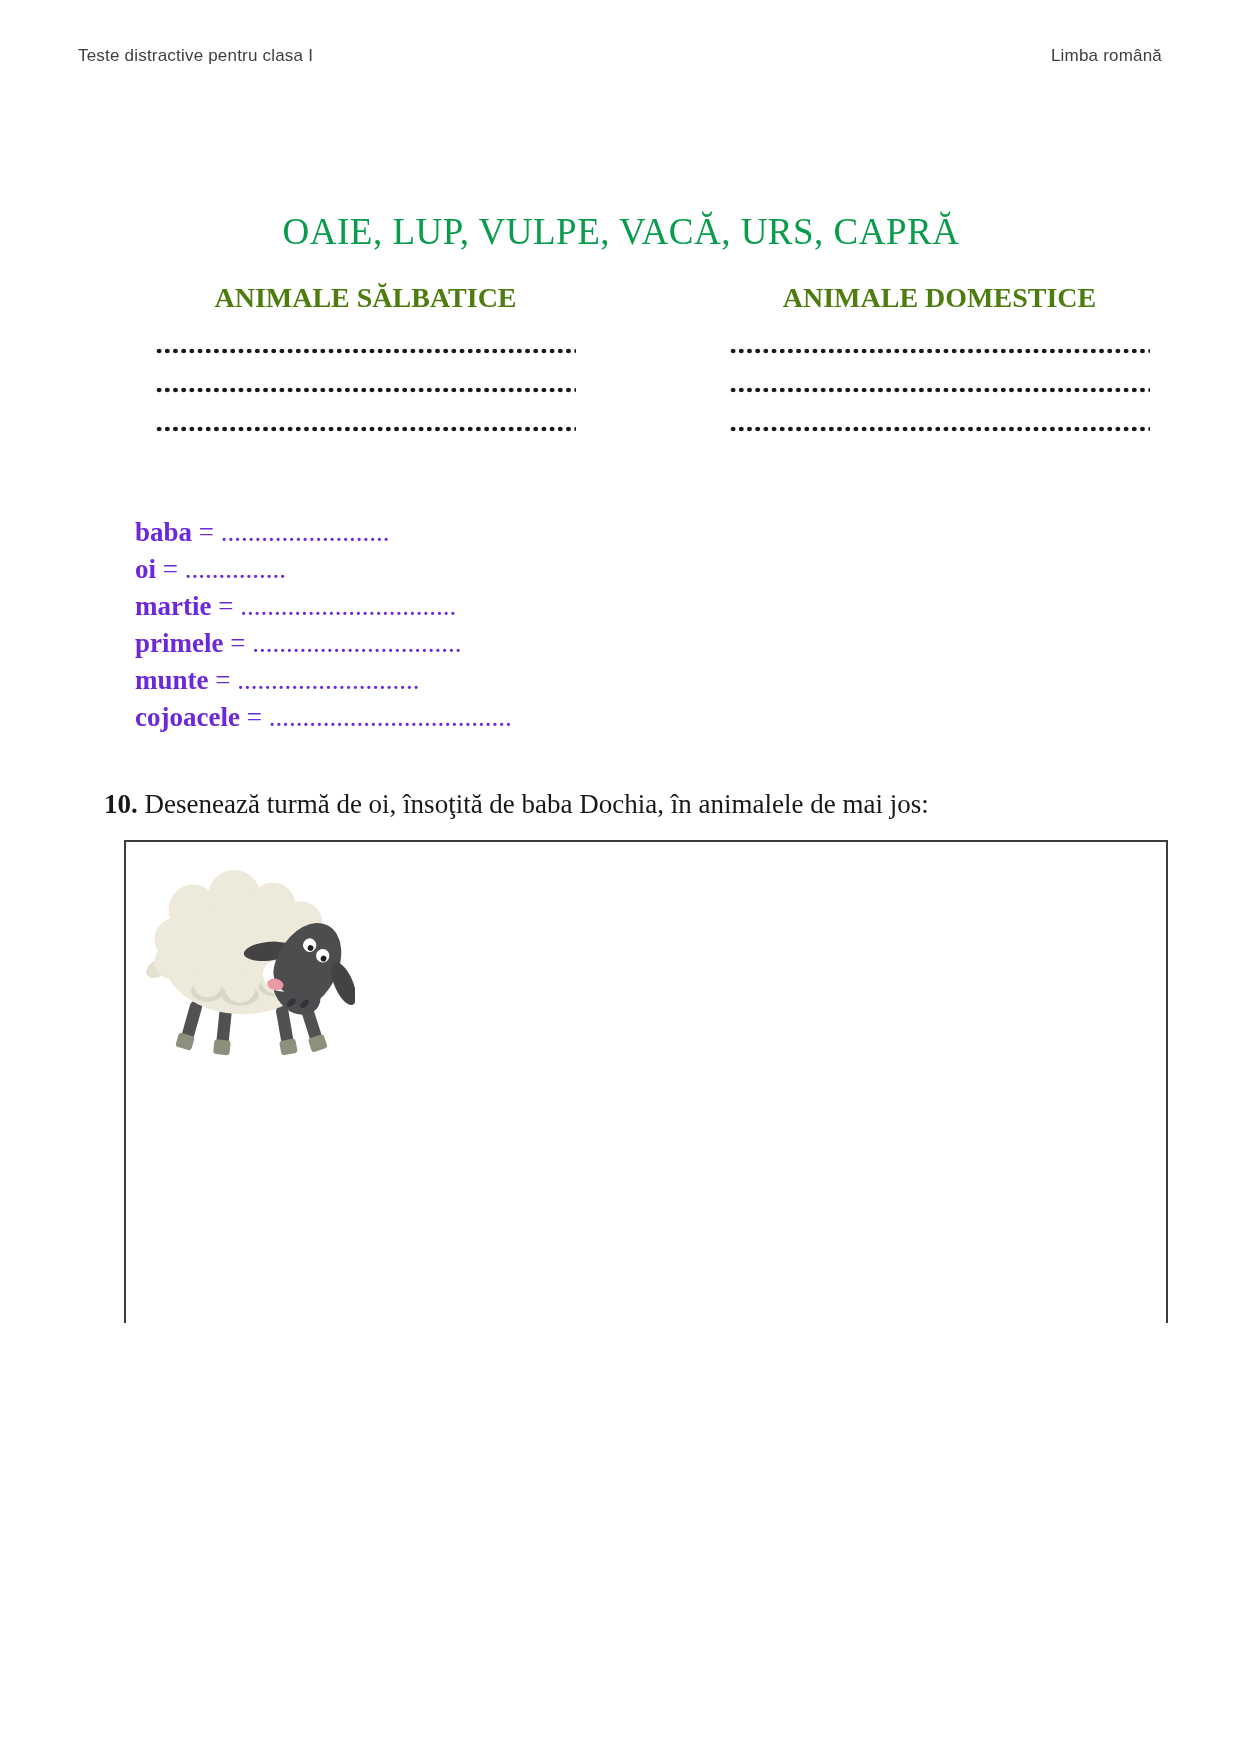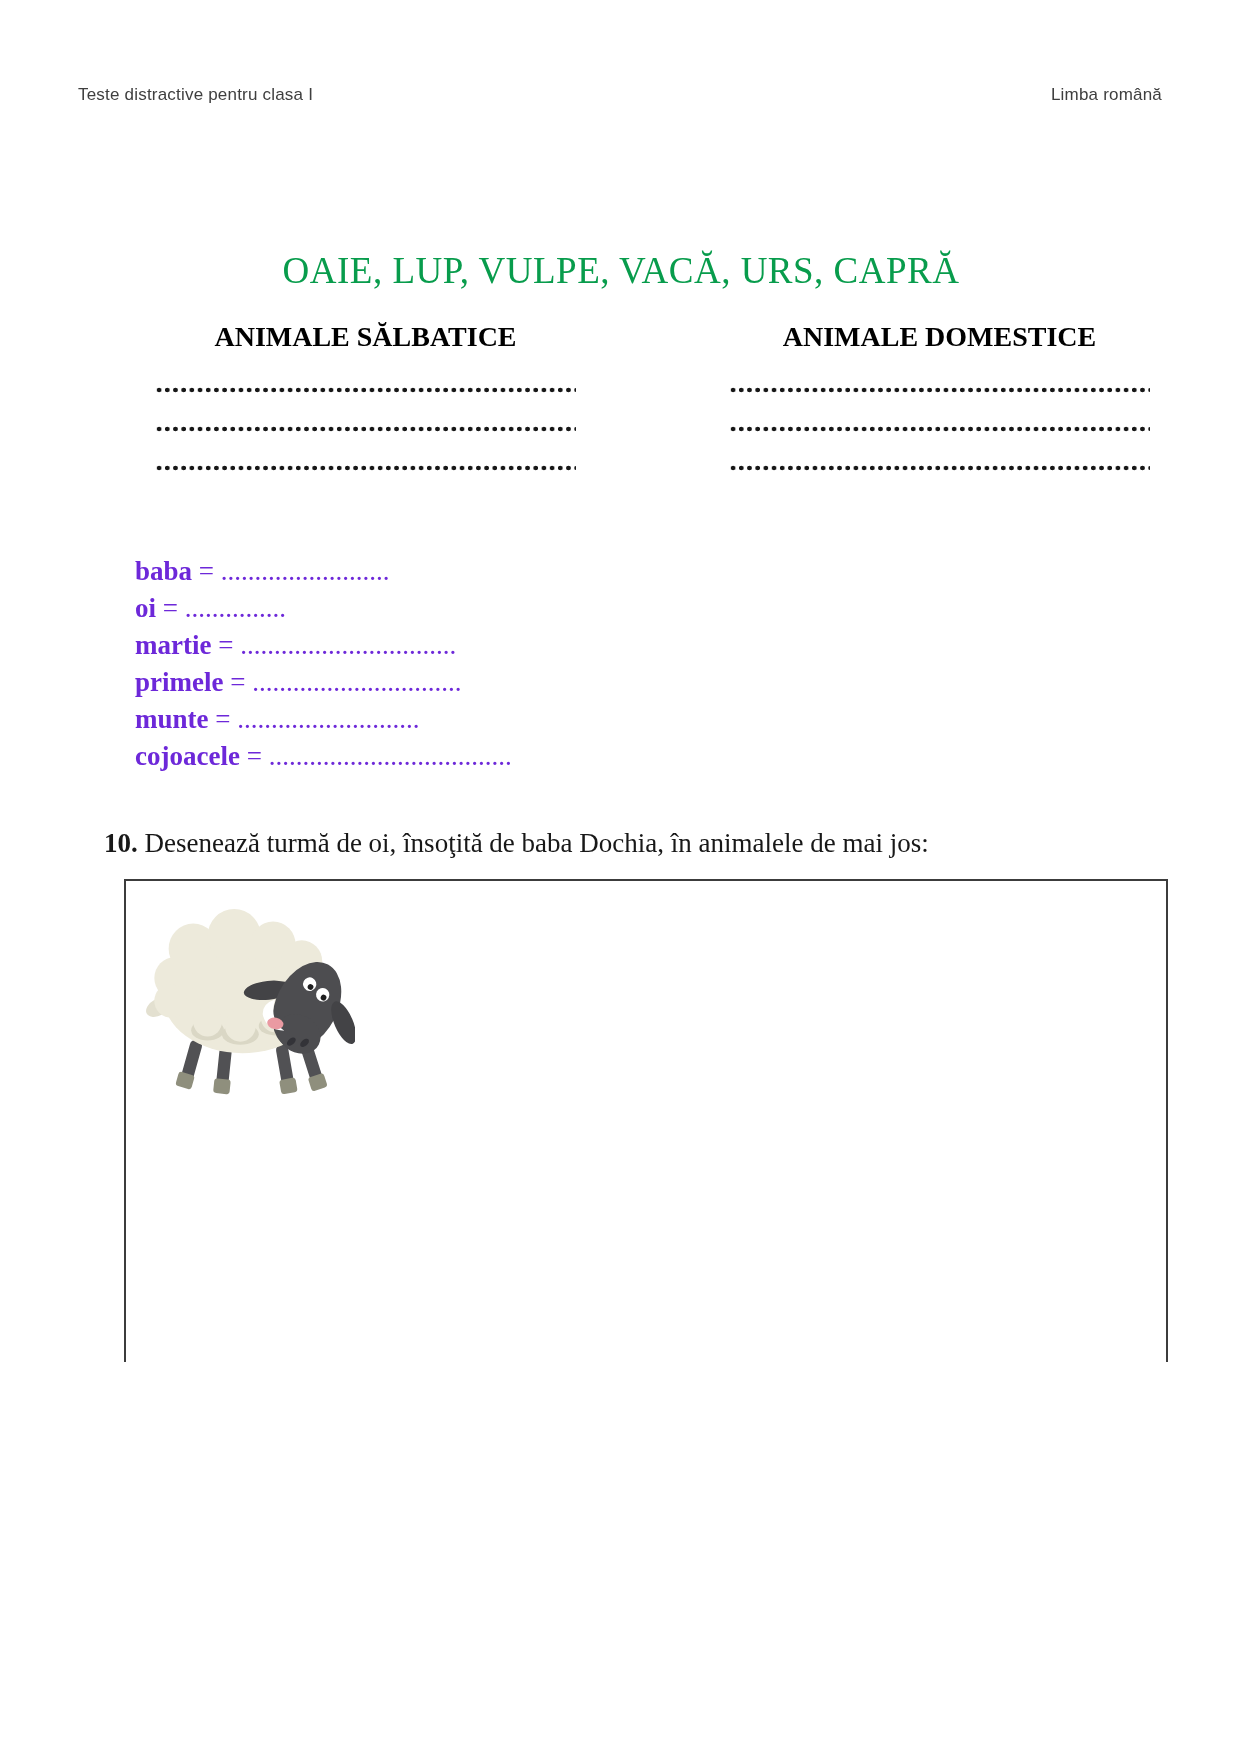--- a/index.html
+++ b/index.html
@@ -1,25 +1,25 @@
 <!DOCTYPE html>
 <html><head>
 <meta charset="utf-8">
 <style>
   html,body{margin:0;padding:0;background:#ffffff;}
   #page{position:relative;width:1240px;height:1323px;background:#ffffff;overflow:hidden;
-        font-family:"Liberation Serif","DejaVu Serif",serif;color:#1c1c1c;margin-top:39px;}
+        font-family:"Liberation Serif","DejaVu Serif",serif;color:#1c1c1c;}
   .abs{position:absolute;}
   .sans{font-family:"Liberation Sans","DejaVu Sans",sans-serif;}
   .hdr{font-size:17px;color:#3f3f3f;letter-spacing:.2px;}
   .para{font-size:27px;line-height:45px;color:#181818;}
   .exnum{font-weight:700;}
   .l1{text-align-last:justify;text-align:justify;}
   .title-green{font-size:37px;font-weight:400;letter-spacing:.5px;text-align:center;}
-  .colhdr{font-size:28px;font-weight:700;text-align:center;color:#000000;}
+  .colhdr{font-size:28px;font-weight:700;text-align:center;color:#4d7c0f;}
   .dotline{height:6px;background-image:radial-gradient(circle,#171717 2.1px,rgba(0,0,0,0) 2.6px);
            background-size:8.2px 6px;background-position:0 50%;background-repeat:repeat-x;}
   .wordrow{font-size:27px;color:#6d28d9;white-space:nowrap;}
   .wordrow .w{font-weight:700;}
   .frame{border:2px solid #3c3c3c;background:#ffffff;}
   .badge-num{font-size:36px;color:#2a2a2a;text-align:center;}
   .ftr{font-size:17px;color:#3f3f3f;letter-spacing:.3px;}
 </style>
 </head>
 <body>

